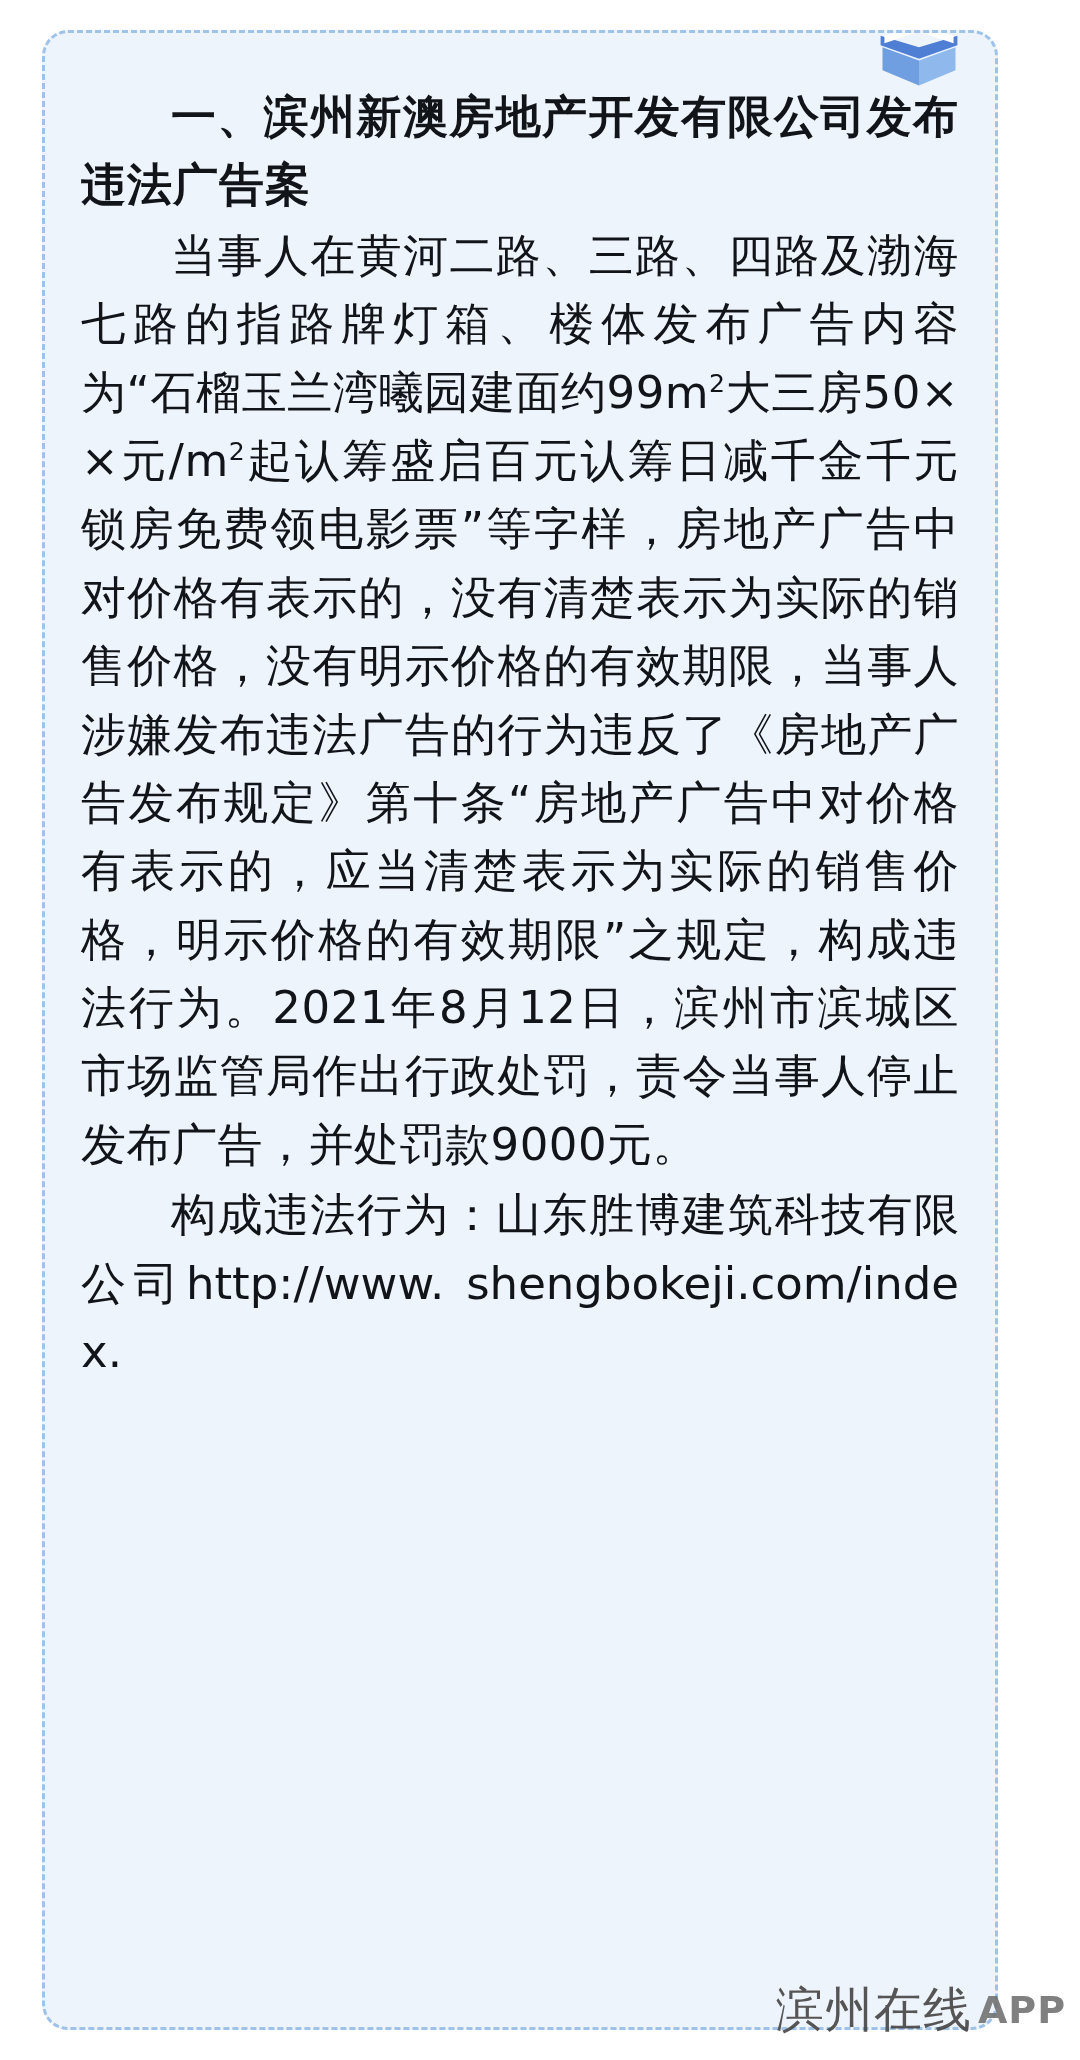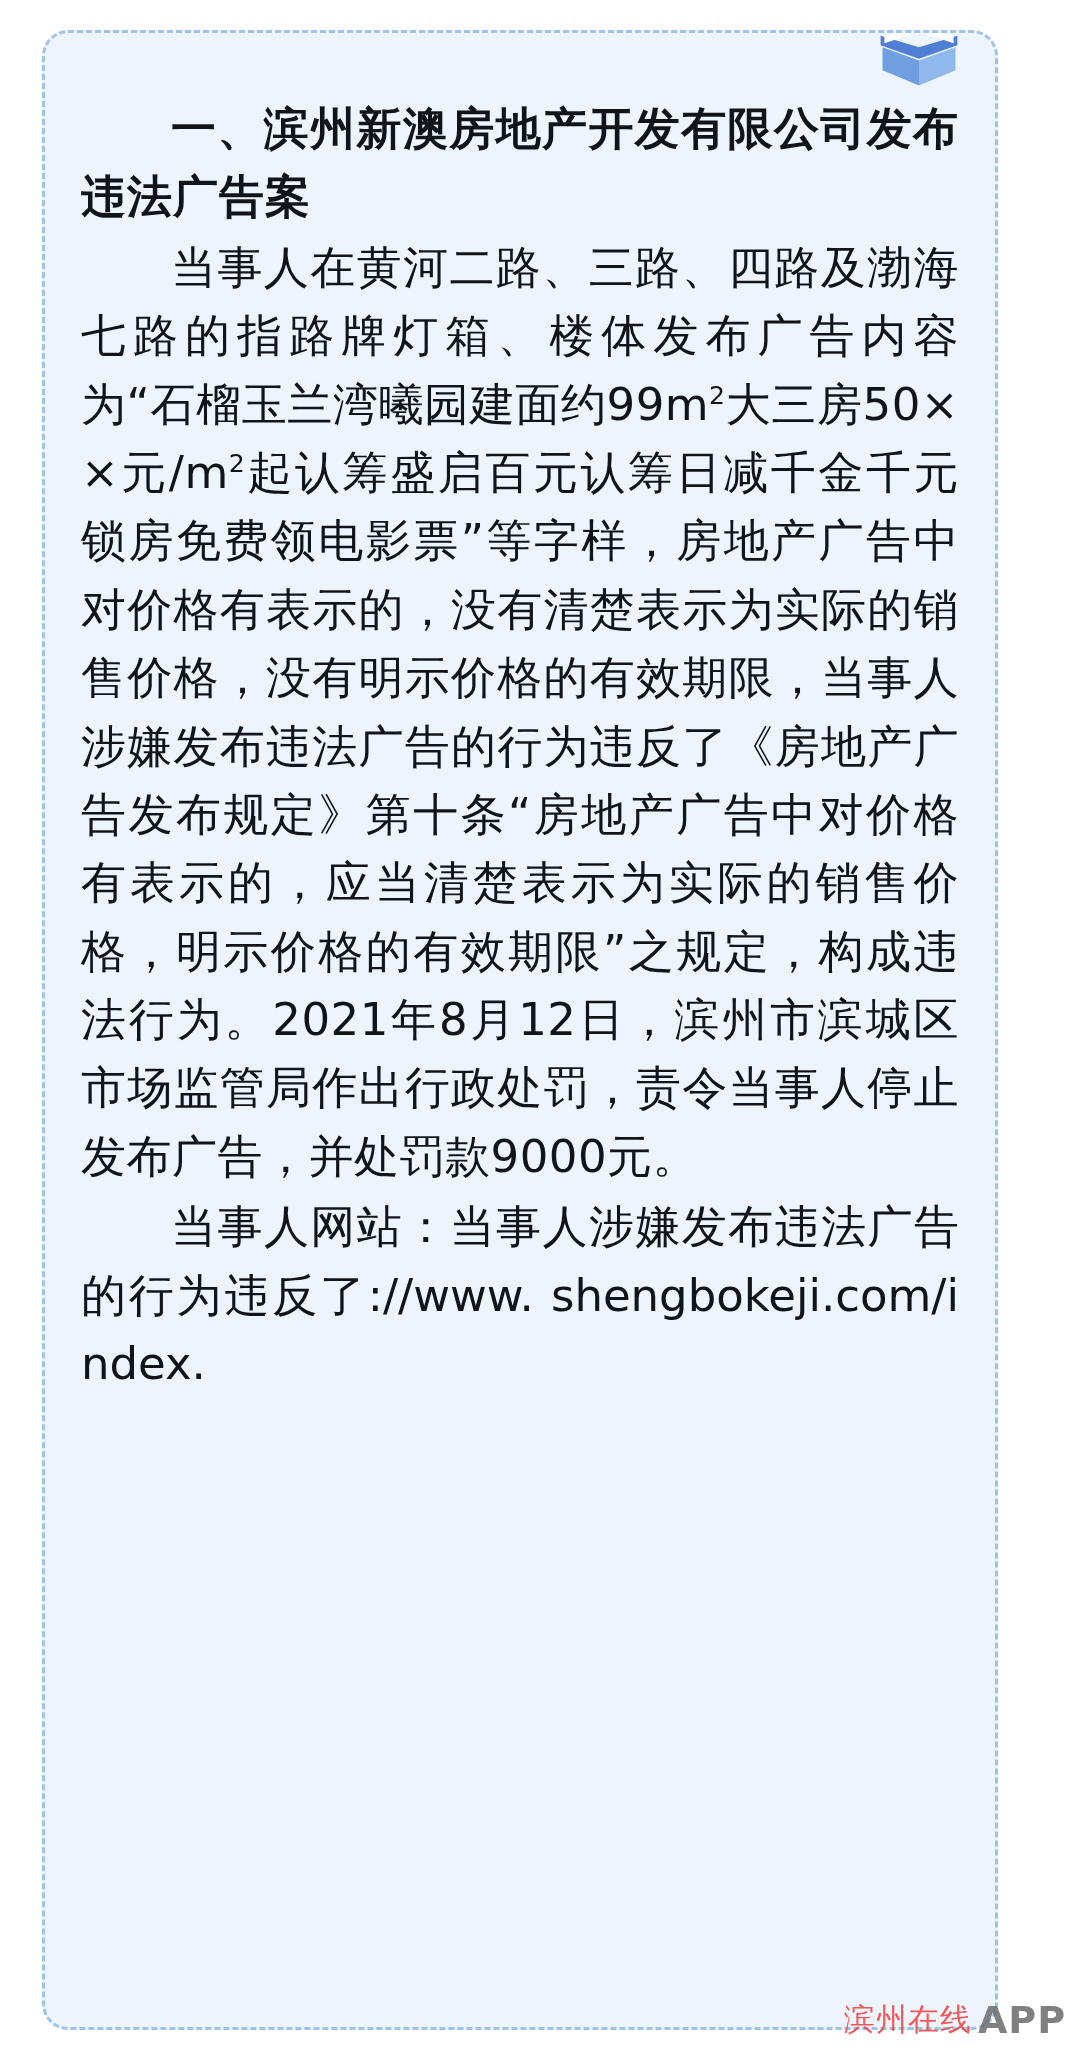--- a/index.html
+++ b/index.html
@@ -25,21 +25,21 @@
     box-sizing: border-box;
     background: #eef4fb;
     border: 3px dashed #9ec2e8;
     border-radius: 26px;
     overflow: hidden;
   }
 
   .content {
     position: absolute;
     left: 0;
-    top: 16px;
+    top: 4px;
     width: 100%;
     padding: 46px 36px 0 36px;
     box-sizing: border-box;
   }
 
   .para {
     margin: 0 0 2px 0;
     color: #111418;
     font-size: 45px;
     line-height: 1.52;
@@ -83,22 +83,22 @@
   .watermark {
     position: absolute;
     right: 14px;
     bottom: 18px;
     display: flex;
     align-items: center;
     gap: 6px;
     z-index: 5;
   }
   .wm-text {
-    font-size: 31px;
-    color: #ef4444;
+    font-size: 48px;
+    color: #404040;
     font-family: Liberation Sans, sans-serif;
     letter-spacing: 1px;
     opacity: 0.88;
   }
   .wm-app {
     font-size: 38px;
     color: #6f6f6f;
     letter-spacing: 1px;
     opacity: 0.88;
     font-weight: bold;
@@ -116,21 +116,21 @@
     <path d="M50 30 L14 42 L14 34 L50 22 L86 34 L86 42 Z" fill="#ffffff"></path>
   </svg>
 
   <div class="content">
 
     <p class="para heading">一、滨州新澳房地产开发有限公司发布违法广告案</p>
 
     <p class="para body-text"><span>当事人在黄河二路、三路、四路及渤海七路的指路牌灯箱、楼体发布广告内容为“石榴玉兰湾曦园建面约99m</span><sup>2</sup><span>大三房50××元/m</span><sup>2</sup><span>起认筹盛启百元认筹日减千金千元锁房免费领电影票”等字样，房地产广告中对价格有表示的，没有清楚表示为实际的销售价格，没有明示价格的有效期限，当事人涉嫌发布违法广告的行为违反了《房地产广告发布规定》第十条“房地产广告中对价格有表示的，应当清楚表示为实际的销售价格，明示价格的有效期限”之规定，构成违法行为。2021年8月12日，滨州市滨城区市场监管局作出行政处罚，责令当事人停止发布广告，并处罚款9000元。</span></p>
 
 
-    <p class="para body-text url-text">当事人网站：当事人涉嫌发布违法广告的行为违反了://www. shengbokeji.com/index.</p>
+    <p class="para body-text url-text">构成违法行为：山东胜博建筑科技有限公司http://www. shengbokeji.com/index.</p>
 
   </div>
 </div>
 
 <div class="watermark">
   <span class="wm-text">滨州在线</span>
   <span class="wm-app">APP</span>
 </div>
 
 </body></html>

